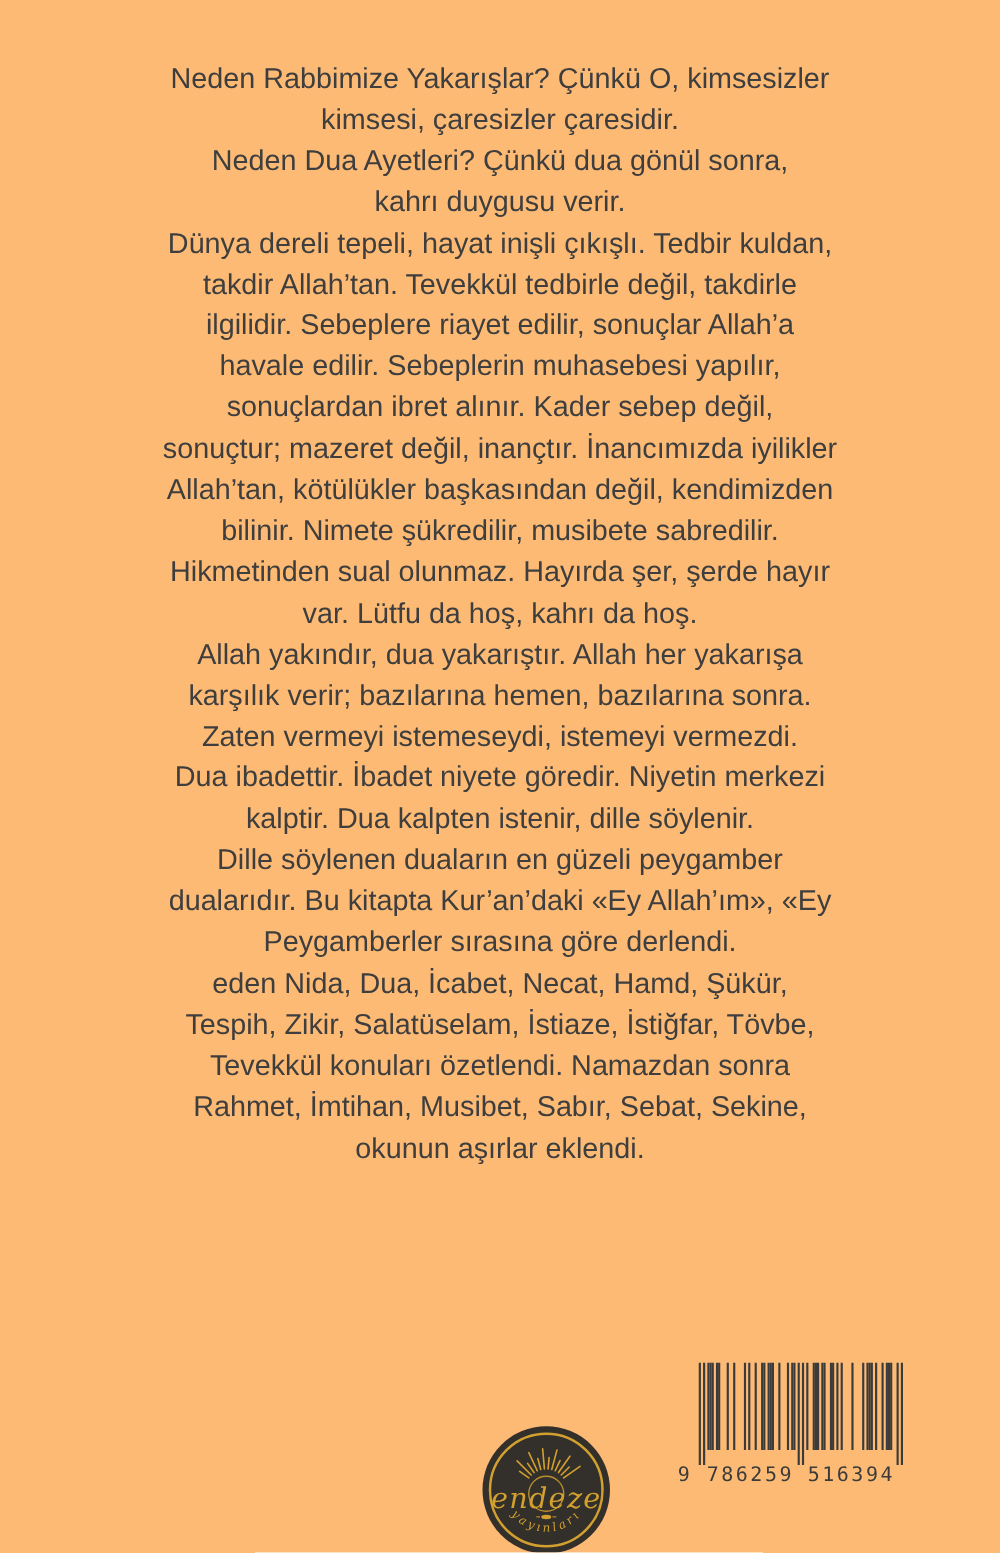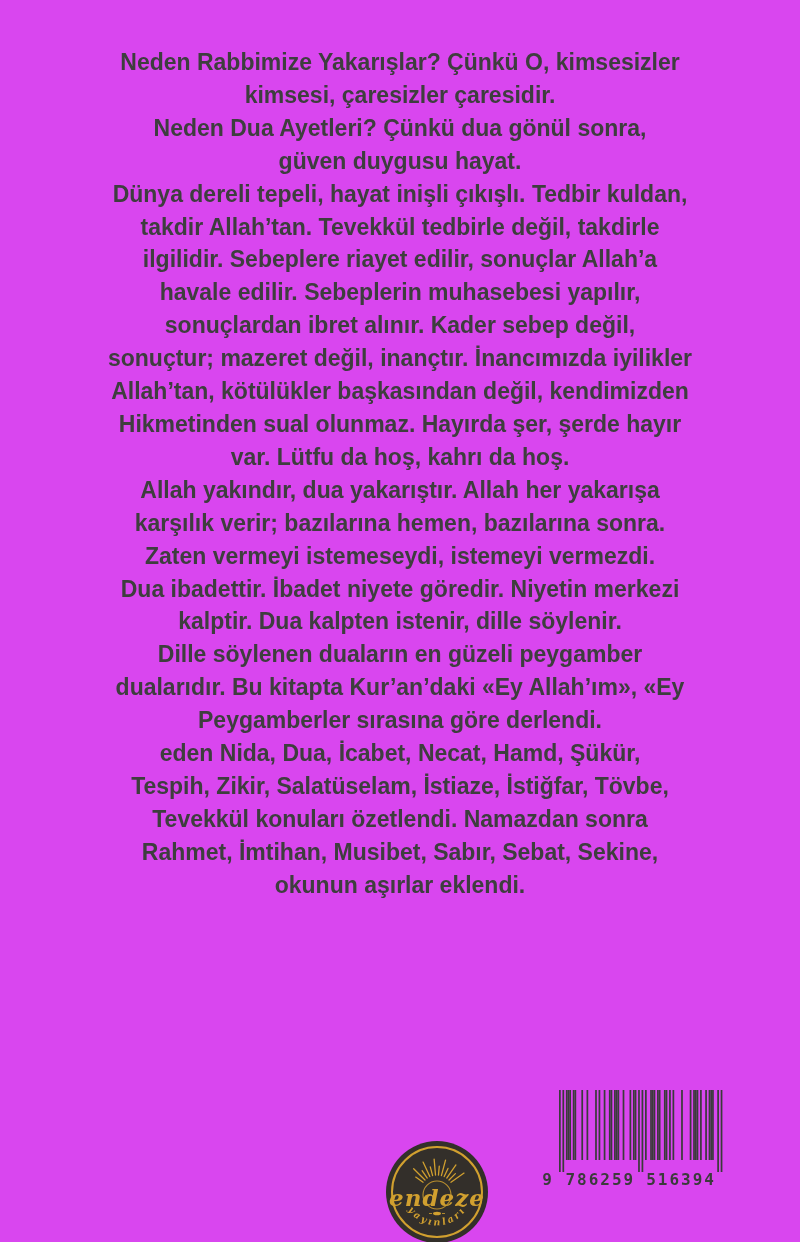--- a/index.html
+++ b/index.html
@@ -1,20 +1,19 @@
 <!DOCTYPE html>
 <html><head>
 <meta charset="utf-8">
 <style>
   html,body { margin:0; padding:0; background:#ffffff; }
   .cover {
     position:relative; width:800px; height:1242px;
-    background:#d946ef; overflow:hidden;
+    background:#fdba74; overflow:hidden;
     font-family:"Liberation Sans", sans-serif;
-    font-weight:bold;
   }
   .blurb {
     position:absolute; top:46px; left:50%; transform:translateX(-50%);
     width:680px; text-align:center;
     color:#3e3e3e; font-size:23px; line-height:32.9px;
     font-family:"Liberation Sans", sans-serif;
   }
   .blurb .line { white-space:nowrap; }
   .logo-wrap   { position:absolute; left:385px; top:1140px; width:104px; height:104px; }
   .barcode-wrap{ position:absolute; left:541px; top:1090px; width:188px; height:100px; }
@@ -25,28 +24,29 @@
 </style>
 </head>
 <body>
 
 <div class="cover">
 
   <div class="blurb" id="blurb">
       <div class="line">Neden Rabbimize Yakarışlar? Çünkü O, kimsesizler</div>
       <div class="line">kimsesi, çaresizler çaresidir.</div>
       <div class="line">Neden Dua Ayetleri? Çünkü dua gönül sonra,</div>
-      <div class="line">güven duygusu hayat.</div>
+      <div class="line">kahrı duygusu verir.</div>
       <div class="line">Dünya dereli tepeli, hayat inişli çıkışlı. Tedbir kuldan,</div>
       <div class="line">takdir Allah’tan. Tevekkül tedbirle değil, takdirle</div>
       <div class="line">ilgilidir. Sebeplere riayet edilir, sonuçlar Allah’a</div>
       <div class="line">havale edilir. Sebeplerin muhasebesi yapılır,</div>
       <div class="line">sonuçlardan ibret alınır. Kader sebep değil,</div>
       <div class="line">sonuçtur; mazeret değil, inançtır. İnancımızda iyilikler</div>
       <div class="line">Allah’tan, kötülükler başkasından değil, kendimizden</div>
+      <div class="line">bilinir. Nimete şükredilir, musibete sabredilir.</div>
       <div class="line">Hikmetinden sual olunmaz. Hayırda şer, şerde hayır</div>
       <div class="line">var. Lütfu da hoş, kahrı da hoş.</div>
       <div class="line">Allah yakındır, dua yakarıştır. Allah her yakarışa</div>
       <div class="line">karşılık verir; bazılarına hemen, bazılarına sonra.</div>
       <div class="line">Zaten vermeyi istemeseydi, istemeyi vermezdi.</div>
       <div class="line">Dua ibadettir. İbadet niyete göredir. Niyetin merkezi</div>
       <div class="line">kalptir. Dua kalpten istenir, dille söylenir.</div>
       <div class="line">Dille söylenen duaların en güzeli peygamber</div>
       <div class="line">dualarıdır. Bu kitapta Kur’an’daki «Ey Allah’ım», «Ey</div>
       <div class="line">Peygamberler sırasına göre derlendi.</div>

